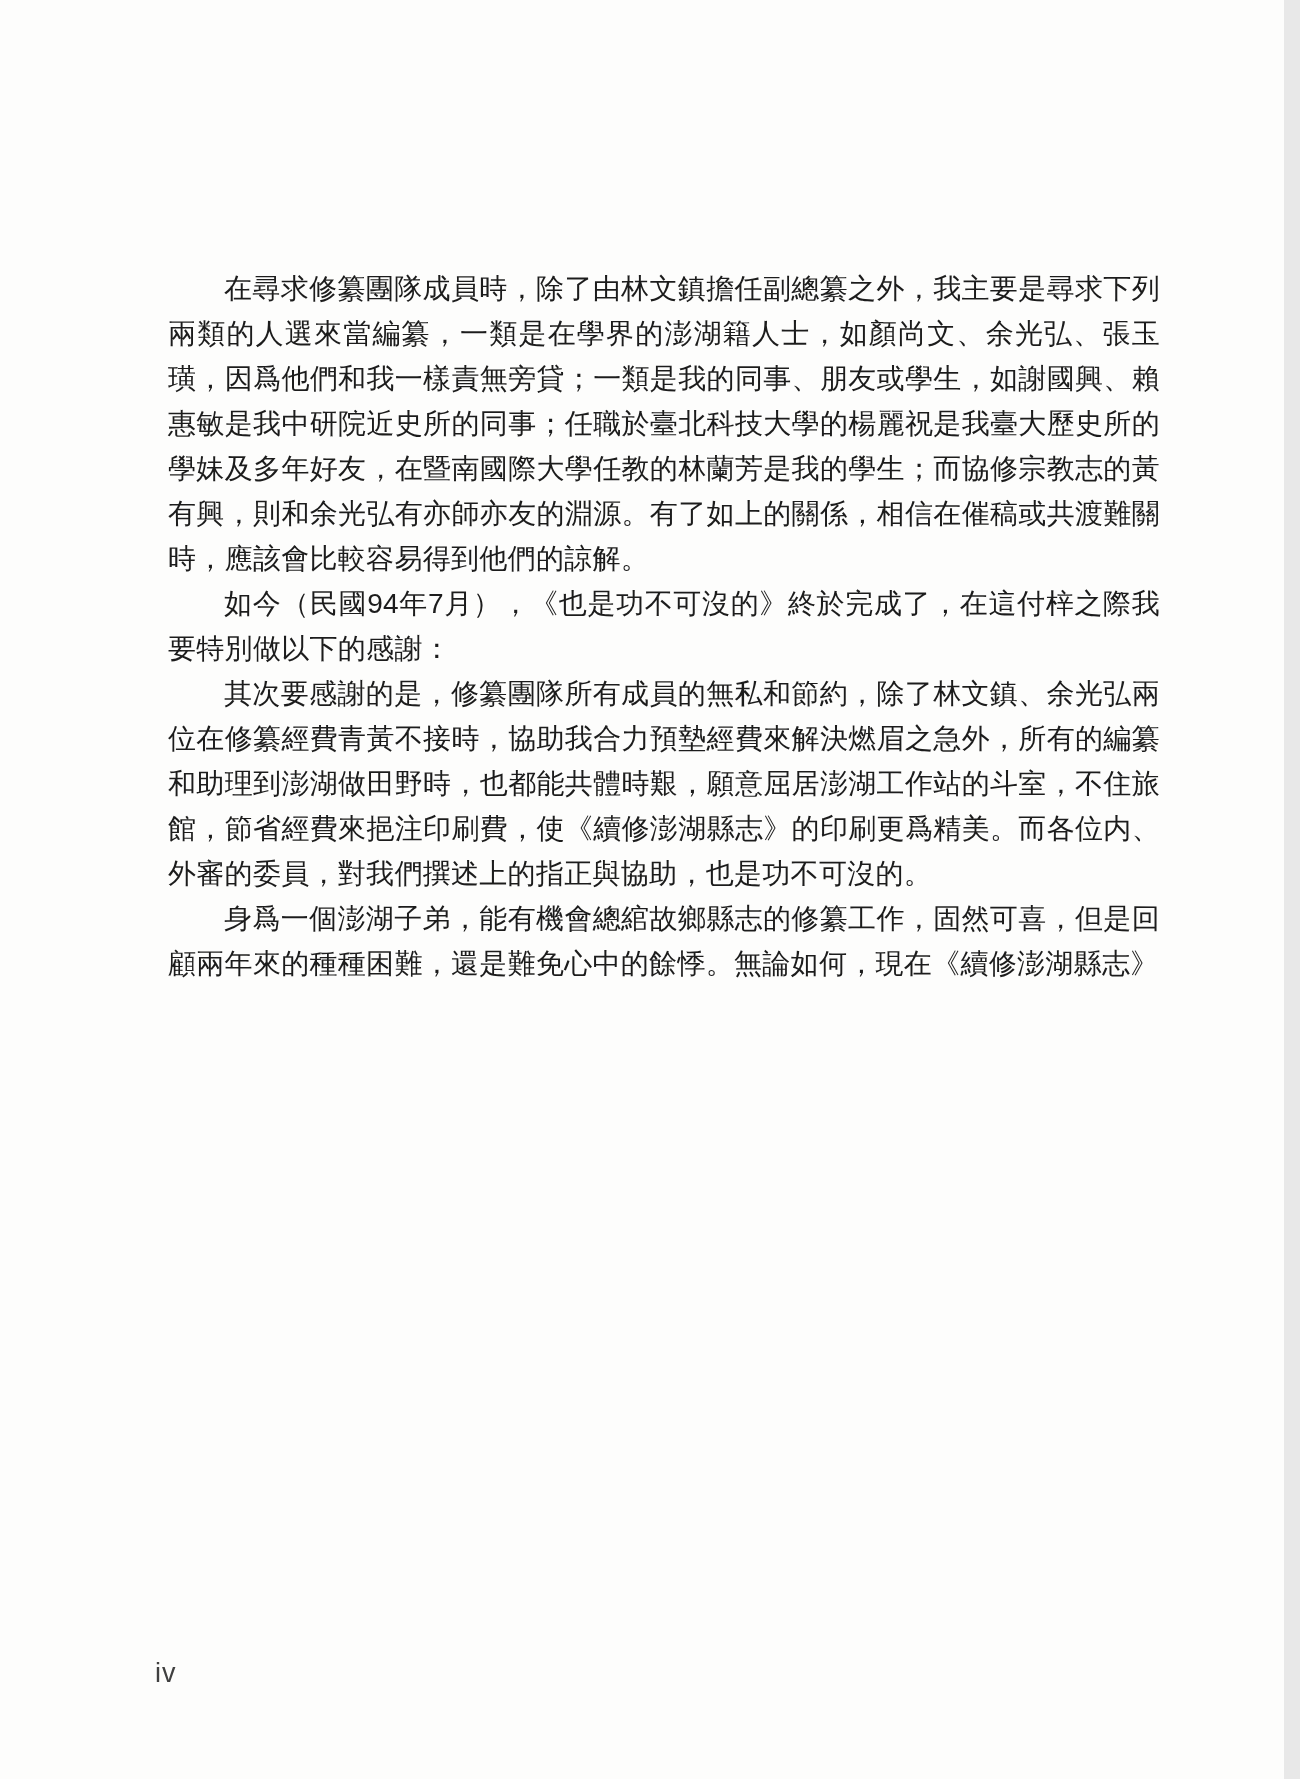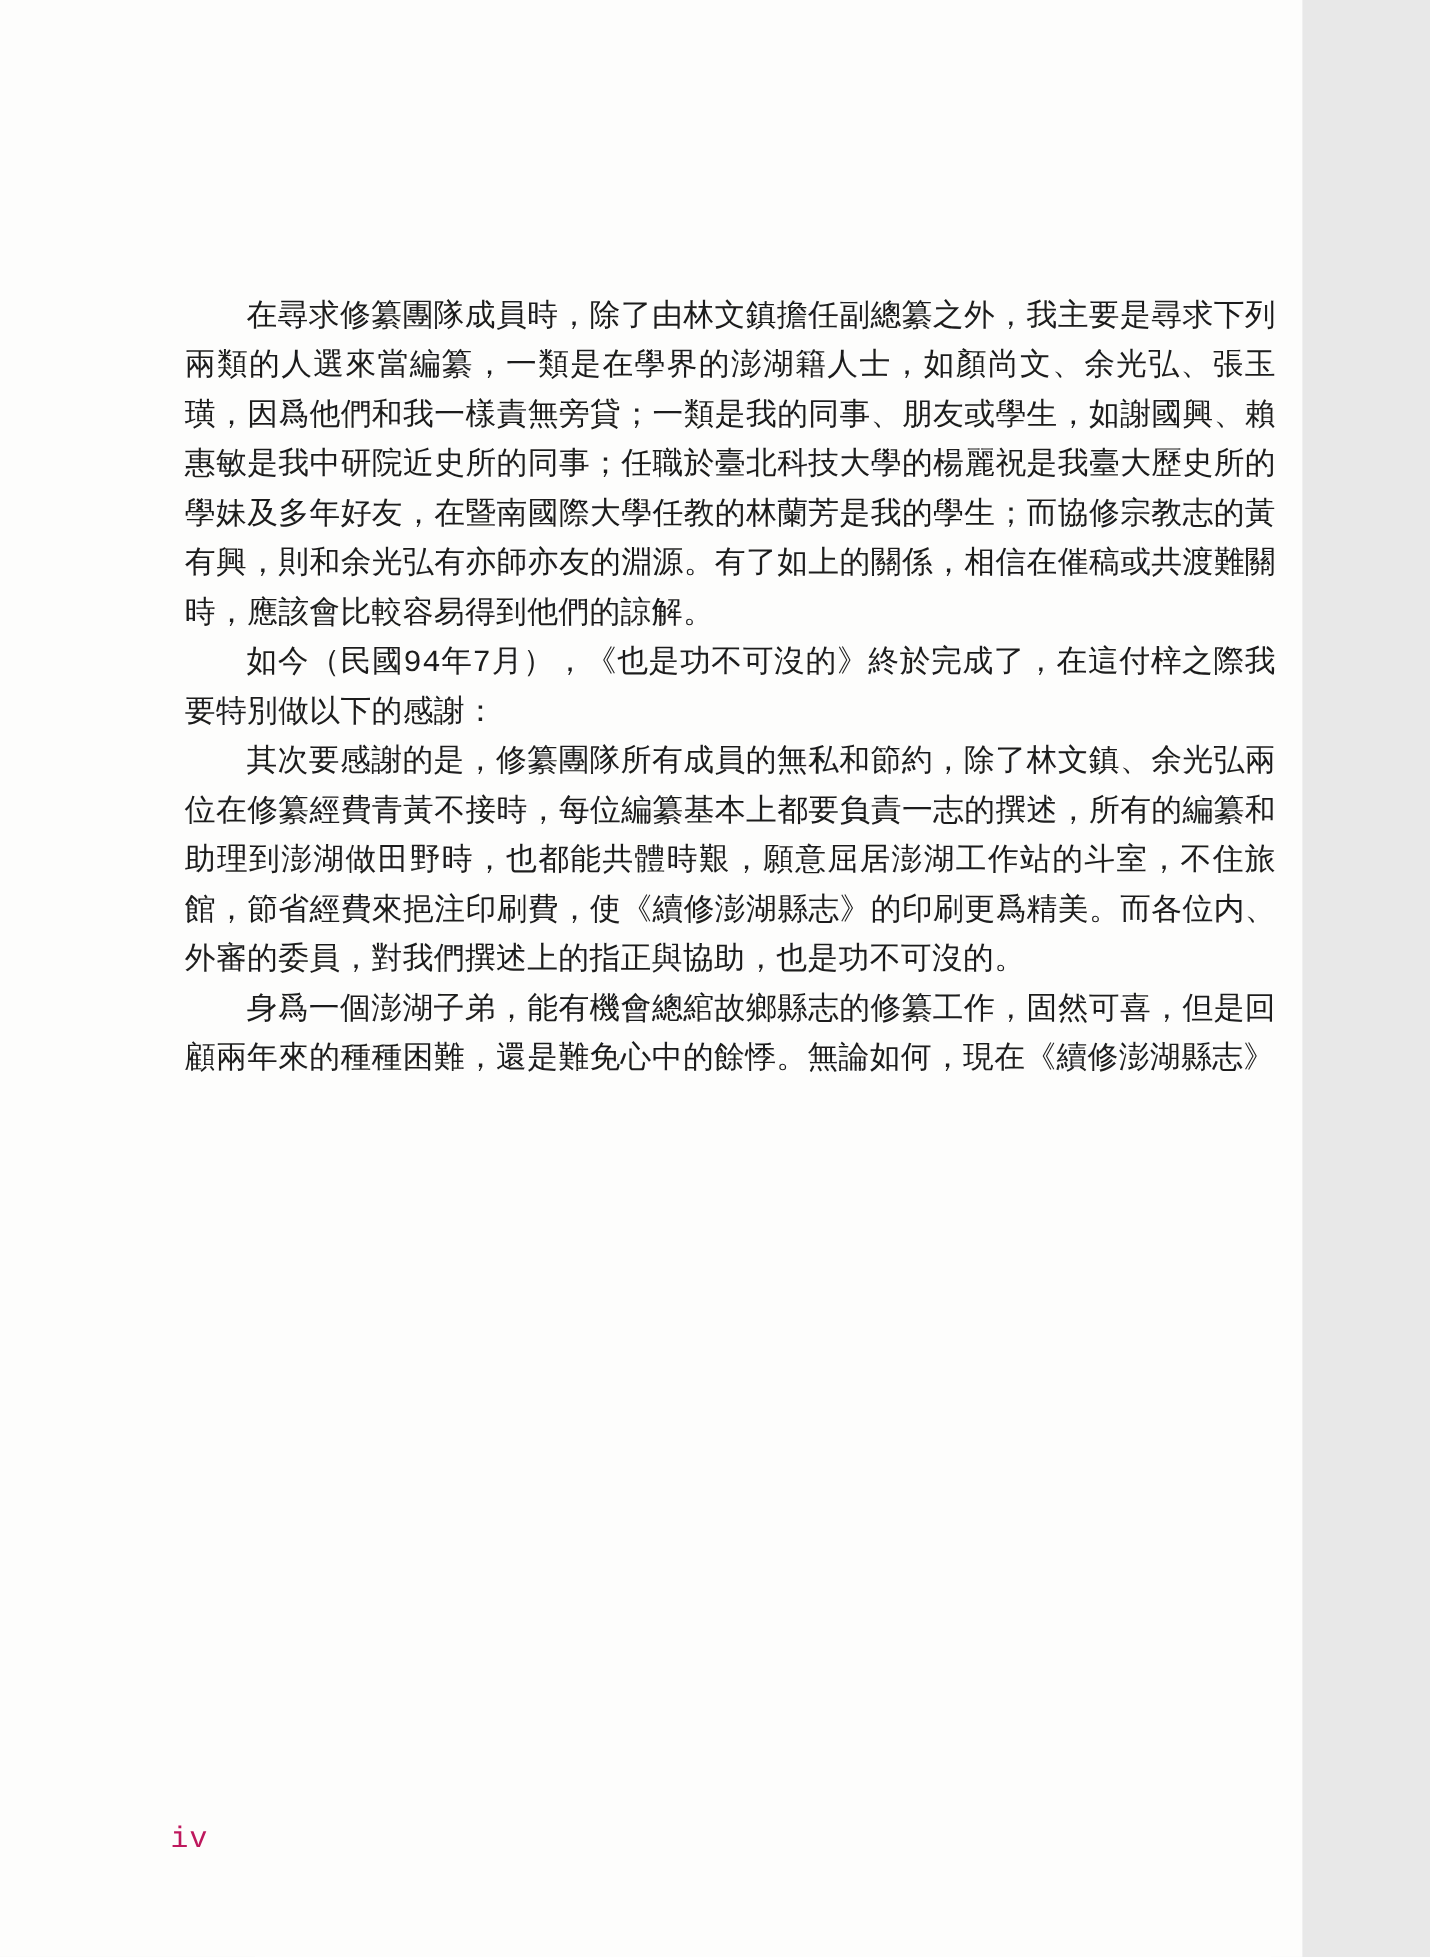--- a/index.html
+++ b/index.html
@@ -2,25 +2,25 @@
 <html lang="zh-Hant"><head>
 <meta charset="utf-8">
 <style>
   html, body {
     margin: 0;
     padding: 0;
     background: #e8e8e8;
   }
   .page {
     position: relative;
-    width: 1184px;
+    width: 1284px;
     height: 1779px;
     background: #fdfdfc;
     overflow: hidden;
-    font-family: Liberation Mono, monospace;
+    font-family: Liberation Sans, sans-serif;
   }
   .text-block {
     position: absolute;
     left: 168px;
     top: 266px;
     width: 992px;
     font-size: 28px;
     line-height: 45px;
     color: #1c1c1c;
     text-align: justify;
@@ -29,28 +29,28 @@
   .text-block p {
     margin: 0;
     padding: 0;
     text-indent: 2em;
   }
   .page-number {
     position: absolute;
     left: 155px;
     top: 1658px;
     font-size: 27px;
-    color: #be185d;
+    color: #404040;
     letter-spacing: 1px;
   }
 </style>
 </head>
 <body>
 
 <div class="page">
   <div class="text-block">
     <p>在尋求修纂團隊成員時，除了由林文鎮擔任副總纂之外，我主要是尋求下列兩類的人選來當編纂，一類是在學界的澎湖籍人士，如顏尚文、余光弘、張玉璜，因爲他們和我一樣責無旁貸；一類是我的同事、朋友或學生，如謝國興、賴惠敏是我中研院近史所的同事；任職於臺北科技大學的楊麗祝是我臺大歷史所的學妹及多年好友，在暨南國際大學任教的林蘭芳是我的學生；而協修宗教志的黃有興，則和余光弘有亦師亦友的淵源。有了如上的關係，相信在催稿或共渡難關時，應該會比較容易得到他們的諒解。</p>
     <p>如今（民國94年7月），《也是功不可沒的》終於完成了，在這付梓之際我要特別做以下的感謝：</p>
-    <p>其次要感謝的是，修纂團隊所有成員的無私和節約，除了林文鎮、余光弘兩位在修纂經費青黃不接時，每位編纂基本上都要負責一志的撰述，所有的編纂和助理到澎湖做田野時，也都能共體時艱，願意屈居澎湖工作站的斗室，不住旅館，節省經費來挹注印刷費，使《續修澎湖縣志》的印刷更爲精美。而各位内、外審的委員，對我們撰述上的指正與協助，也是功不可沒的。</p>
+    <p>其次要感謝的是，修纂團隊所有成員的無私和節約，除了林文鎮、余光弘兩位在修纂經費青黃不接時，協助我合力預墊經費來解決燃眉之急外，所有的編纂和助理到澎湖做田野時，也都能共體時艱，願意屈居澎湖工作站的斗室，不住旅館，節省經費來挹注印刷費，使《續修澎湖縣志》的印刷更爲精美。而各位内、外審的委員，對我們撰述上的指正與協助，也是功不可沒的。</p>
     <p>身爲一個澎湖子弟，能有機會總綰故鄉縣志的修纂工作，固然可喜，但是回顧兩年來的種種困難，還是難免心中的餘悸。無論如何，現在《續修澎湖縣志》</p>
   </div>
   <div class="page-number">iv</div>
 </div>
 
 </body></html>

